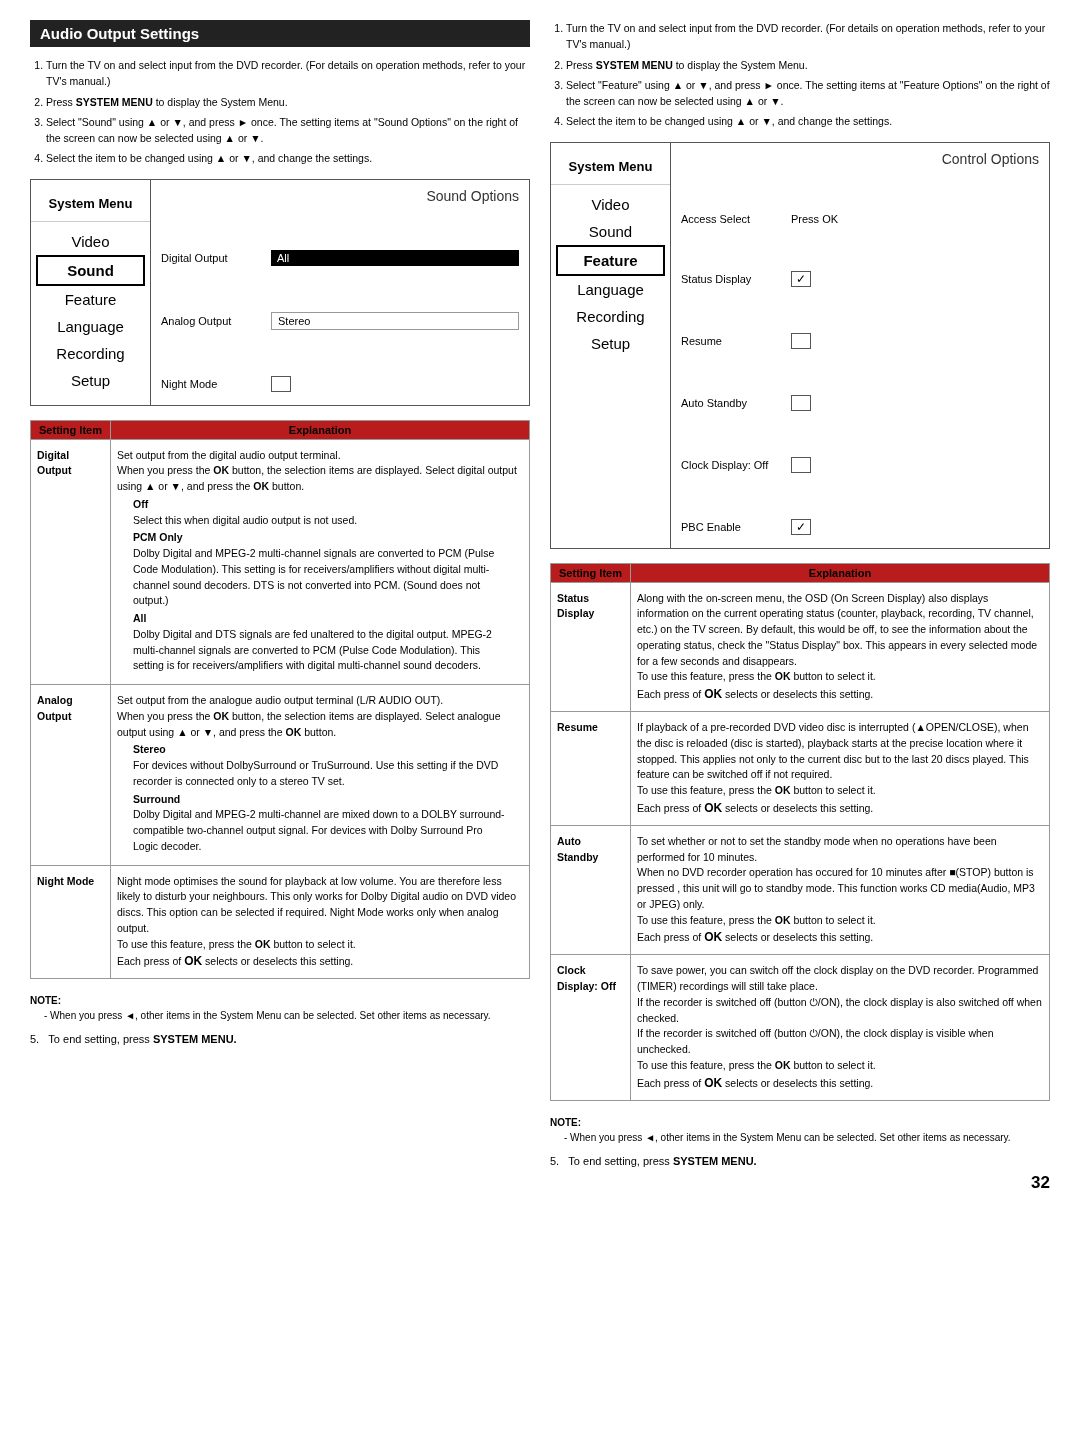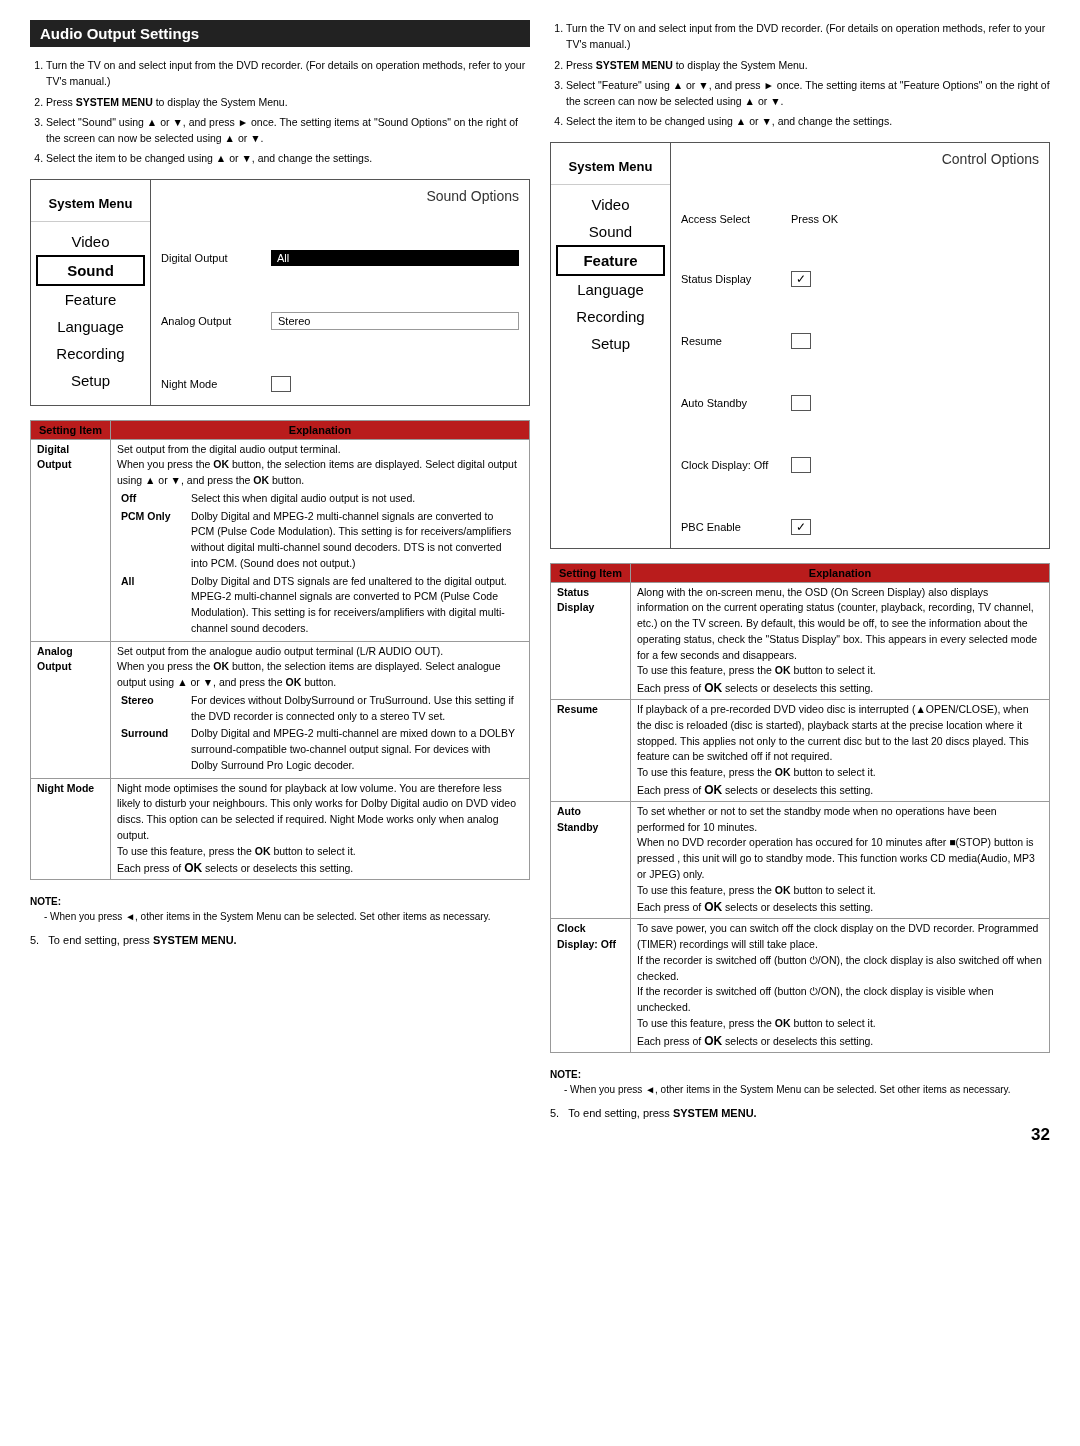--- a/index.html
+++ b/index.html
@@ -124,32 +124,33 @@
     }
     .settings-table th {
       background: #b91c1c;
       border: 1px solid #999;
       padding: 3px 6px;
       text-align: center;
       font-size: 11px;
     }
     .settings-table td {
       border: 1px solid #999;
-      padding: 2px 6px;
+      padding: 8px 6px;
       vertical-align: top;
       line-height: 1.5;
     }
     .settings-table td.item-name {
       font-weight: bold;
       white-space: nowrap;
       width: 80px;
     }
     .sub-item {
       display: flex;
-      margin: 2px 4px;
+      margin: 2px 16px;
+      flex-direction: column;
     }
     .sub-item-label {
       font-weight: bold;
       min-width: 70px;
       font-size: 10.5px;
     }
     .sub-item-text {
       font-size: 10.5px;
       flex: 1;
     }

